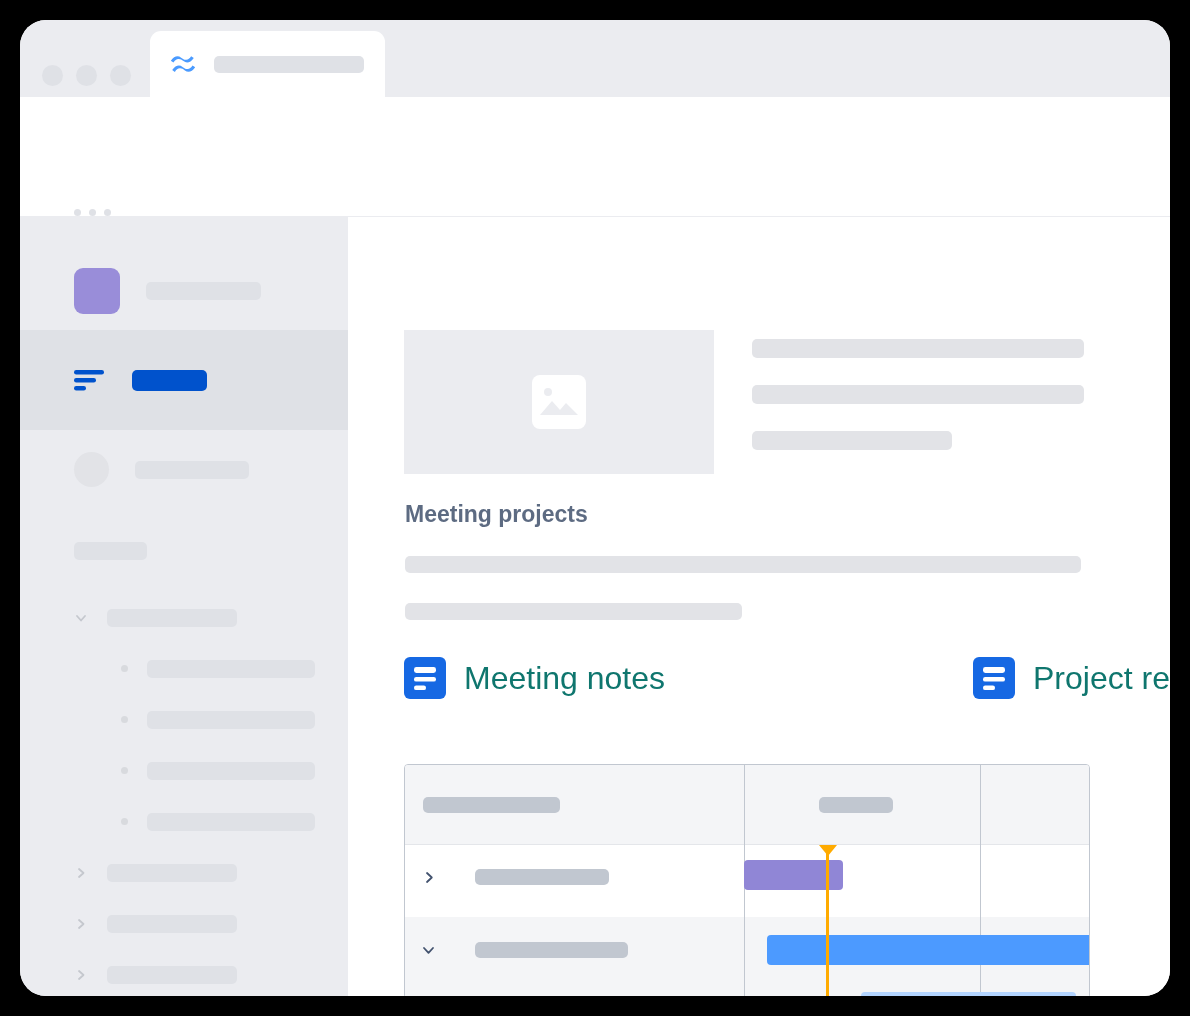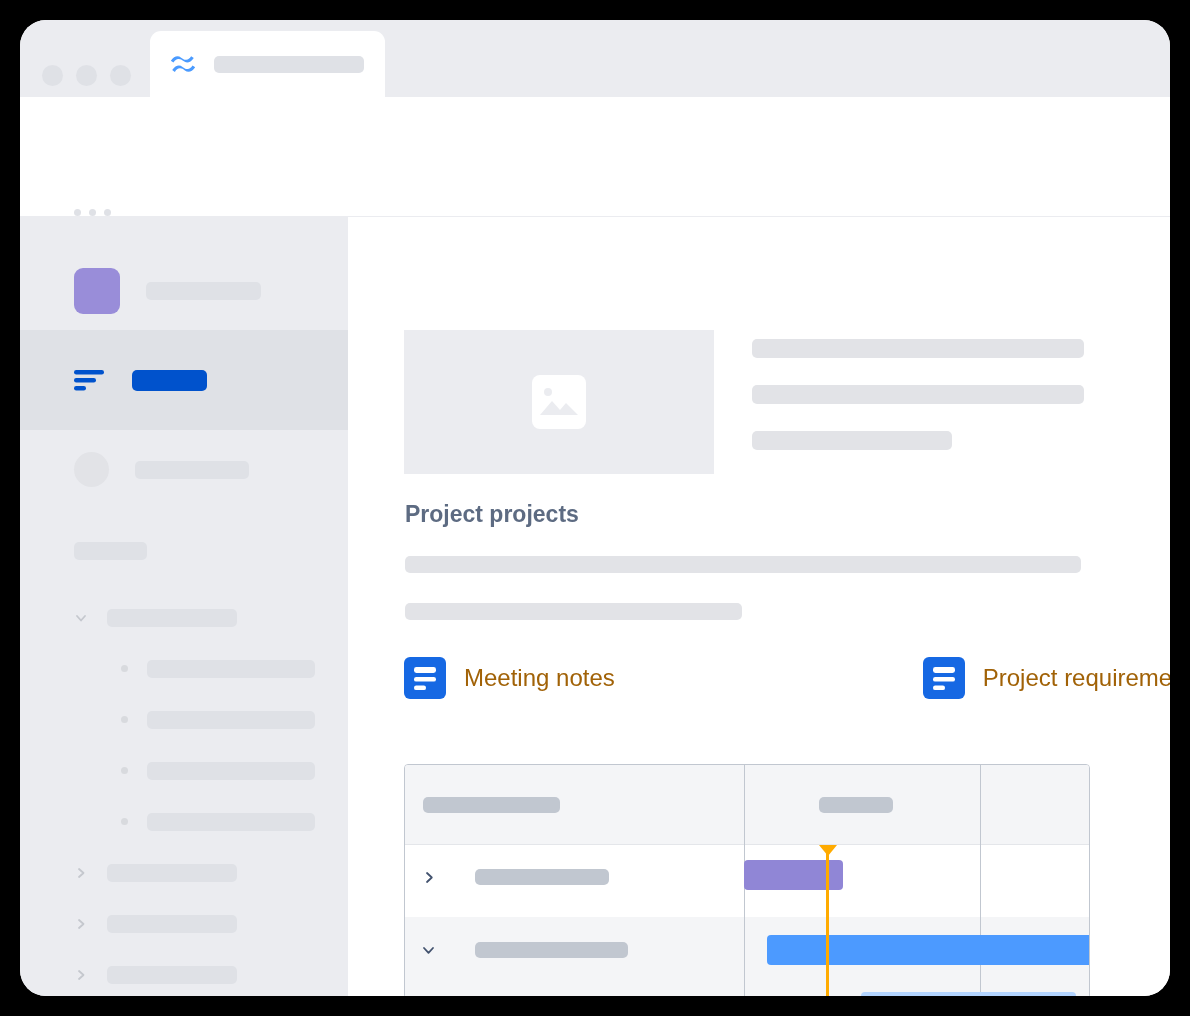--- a/index.html
+++ b/index.html
@@ -304,22 +304,22 @@
     gap: 308px;
   }
   .doc-link {
     display: flex;
     align-items: center;
     gap: 18px;
     cursor: pointer;
   }
   .doc-icon { display: block; flex: 0 0 42px; }
   .doc-label {
-    font-size: 24px;
-    color: #a16207;
+    font-size: 32px;
+    color: #0f766e;
     white-space: nowrap;
   }
 
   
   .gantt {
     position: absolute;
     left: 56px; top: 547px;
     width: 686px;
     height: 235px;
     border: 1px solid #c1c7d0;
@@ -538,21 +538,21 @@
           </svg>
         </span>
       </div>
 
       <div class="hero-lines">
         <div class="hero-line hl1"></div>
         <div class="hero-line hl2"></div>
         <div class="hero-line hl3"></div>
       </div>
 
-      <h2 class="section-title">Project projects</h2>
+      <h2 class="section-title">Meeting projects</h2>
       <div class="para-line p1"></div>
       <div class="para-line p2"></div>
 
       <div class="doc-links">
         <a class="doc-link">
           <span>
             <svg class="doc-icon" width="42" height="42" viewBox="0 0 42 42">
               <rect x="0" y="0" width="42" height="42" rx="6" fill="#1668e3"></rect>
               <rect x="10" y="10" width="22" height="6" rx="2.4" fill="#ffffff"></rect>
               <rect x="10" y="20" width="22" height="4.6" rx="2.2" fill="#ffffff"></rect>

